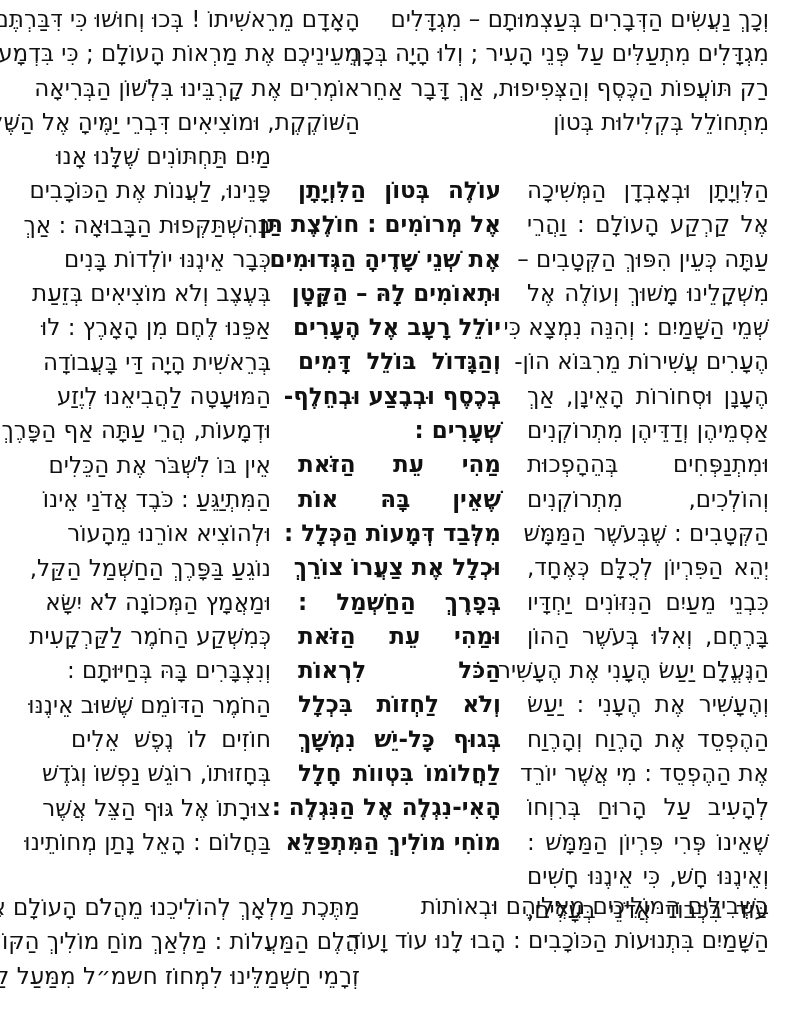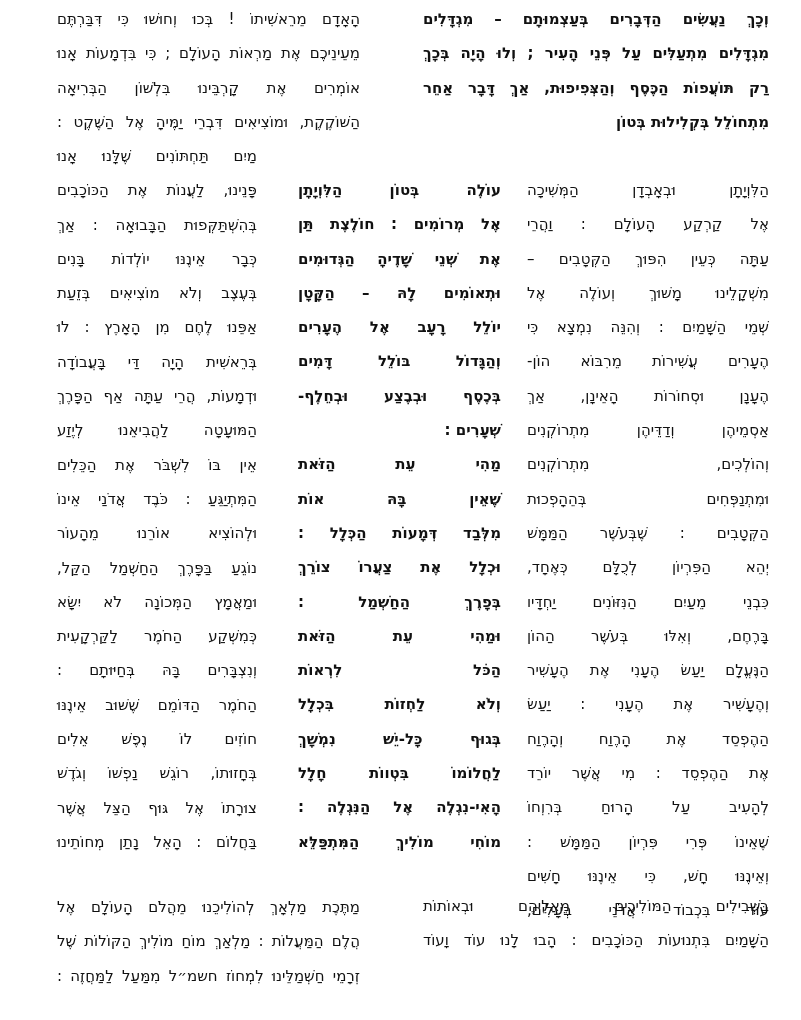--- a/index.html
+++ b/index.html
@@ -1,26 +1,26 @@
 <!DOCTYPE html>
 <html><head>
 <meta charset="utf-8">
 <style>
   html, body { margin:0; padding:0; background:#ffffff; }
   body { width:801px; height:1020px; position:relative; overflow:hidden;
          font-family:"DejaVu Sans", sans-serif; color:#111; }
-  .col { position:absolute; direction:rtl; font-size:15px; }
+  .col { position:absolute; direction:rtl; font-size:23px; }
   .line { height:34.3px; line-height:34.3px; white-space:nowrap;
           text-align:justify; text-align-last:justify; overflow:visible; }
   .line.short { text-align-last:right; }
-  #right-top   { left:423px; width:346px; top:2px;font-weight:bold; }
+  #right-top   { left:423px; width:346px; top:2px; }
   #right-mid   { left:527px; width:242px; top:173px; }
   #right-bot   { left:423px; width:346px; top:867px;margin-top:22px; }
   #left-top    { left:57px;  width:303px; top:2px; }
-  #left-mid    { left:57px;  width:200px; top:139px; }
+  #left-mid    { left:71px;  width:200px; top:139px; }
   #left-bot    { left:57px;  width:303px; top:890px; }
   #middle      { left:298px; width:203px; top:173px;font-weight:bold; }
 </style>
 </head>
 <body>
 
 <div id="right-top" class="col">
     <div class="line">וְכָךְ נַעֲשִׂים הַדְּבָרִים בְּעַצְמוּתָם – מִגְדָּלִים</div>
     <div class="line">מִגְדָּלִים מִתְעַלִּים עַל פְּנֵי הָעִיר ; וְלוּ הָיָה בְּכָךְ</div>
     <div class="line">רַק תּוֹעֲפוֹת הַכֶּסֶף וְהַצְּפִיפוּת, אַךְ דָּבָר אַחֵר</div>
@@ -28,22 +28,22 @@
   </div>
 <div id="right-mid" class="col">
     <div class="line">הַלִּוְיָתָן וּבְאָבְדָן הַמְּשִׁיכָה</div>
     <div class="line">אֶל קַרְקַע הָעוֹלָם : וַהֲרֵי</div>
     <div class="line">עַתָּה כְּעֵין הִפּוּךְ הַקְּטָבִים –</div>
     <div class="line">מִשְׁקָלֵינוּ מָשׁוּךְ וְעוֹלֶה אֶל</div>
     <div class="line">שְׁמֵי הַשָּׁמַיִם : וְהִנֵּה נִמְצָא כִּי</div>
     <div class="line">הֶעָרִים עֲשִׁירוֹת מֵרִבּוֹא הוֹן-</div>
     <div class="line">הֶעָנָן וּסְחוֹרוֹת הָאֵינָן, אַךְ</div>
     <div class="line">אַסְמֵיהֶן וְדַדֵּיהֶן מִתְרוֹקְנִים</div>
+    <div class="line">וּמִתְנַפְּחִים בְּהֵהָפְכוּת</div>
     <div class="line">וְהוֹלְכִים, מִתְרוֹקְנִים</div>
-    <div class="line">וּמִתְנַפְּחִים בְּהֵהָפְכוּת</div>
     <div class="line">הַקְּטָבִים : שֶׁבְּעֹשֶׁר הַמַּמָּשׁ</div>
     <div class="line">יְהֵא הַפִּרְיוֹן לְכֻלָּם כְּאֶחָד,</div>
     <div class="line">כִּבְנֵי מֵעַיִם הַנִּזּוֹנִים יַחְדָּיו</div>
     <div class="line">בָּרֶחֶם, וְאִלּוּ בְּעֹשֶׁר הַהוֹן</div>
     <div class="line">הַנֶּעֱלָם יַעַשׂ הֶעָנִי אֶת הֶעָשִׁיר</div>
     <div class="line">וְהֶעָשִׁיר אֶת הֶעָנִי : יַעַשׂ</div>
     <div class="line">הַהֶפְסֵד אֶת הָרֶוַח וְהָרֶוַח</div>
     <div class="line">אֶת הַהֶפְסֵד : מִי אֲשֶׁר יוֹרֵד</div>
     <div class="line">לְהָעִיב עַל הָרוּחַ בְּרִוְחוֹ</div>
     <div class="line">שֶׁאֵינוֹ פְּרִי פִּרְיוֹן הַמַּמָּשׁ :</div>
@@ -83,22 +83,22 @@
     <div class="line">הַשּׁוֹקֶקֶת, וּמוֹצִיאִים דִּבְרֵי יַמֶּיהָ אֶל הַשֶּׁקֶט :</div>
   </div>
 <div id="left-mid" class="col">
     <div class="line">מַיִם תַּחְתּוֹנִים שֶׁלָּנוּ אָנוּ</div>
     <div class="line">פָּנֵינוּ, לַעֲנוֹת אֶת הַכּוֹכָבִים</div>
     <div class="line">בְּהִשְׁתַּקְּפוּת הַבָּבוּאָה : אַךְ</div>
     <div class="line">כְּבָר אֵינֶנּוּ יוֹלְדוֹת בָּנִים</div>
     <div class="line">בְּעֶצֶב וְלֹא מוֹצִיאִים בְּזֵעַת</div>
     <div class="line">אַפֵּנוּ לֶחֶם מִן הָאָרֶץ : לוּ</div>
     <div class="line">בְּרֵאשִׁית הָיָה דַּי בָּעֲבוֹדָה</div>
+    <div class="line">הַמּוּעָטָה לַהֲבִיאֵנוּ לְיֶזַע</div>
     <div class="line">וּדְמָעוֹת, הֲרֵי עַתָּה אַף הַפָּרֶךְ</div>
-    <div class="line">הַמּוּעָטָה לַהֲבִיאֵנוּ לְיֶזַע</div>
     <div class="line">אֵין בּוֹ לִשְׁבֹּר אֶת הַכֵּלִים</div>
     <div class="line">הַמִּתְיַגֵּעַ : כֹּבֶד אֲדֹנַי אֵינוֹ</div>
     <div class="line">וּלְהוֹצִיא אוֹרֵנוּ מֵהָעוֹר</div>
     <div class="line">נוֹגֵעַ בַּפָּרֶךְ הַחַשְׁמַל הַקַּל,</div>
     <div class="line">וּמַאֲמָץ הַמְּכוֹנָה לֹא יִשָּׂא</div>
     <div class="line">כְּמִשְׁקַע הַחֹמֶר לַקַּרְקָעִית</div>
     <div class="line">וְנִצְבָּרִים בָּהּ בְּחַיּוּתָם :</div>
     <div class="line">הַחֹמֶר הַדּוֹמֵם שֶׁשּׁוּב אֵינֶנּוּ</div>
     <div class="line">חוֹזִים לוֹ נֶפֶשׁ אֵלִים</div>
     <div class="line">בְּחָזוּתוֹ, רוֹגֵשׁ נַפְשׁוֹ וְגֹדֶשׁ</div>

